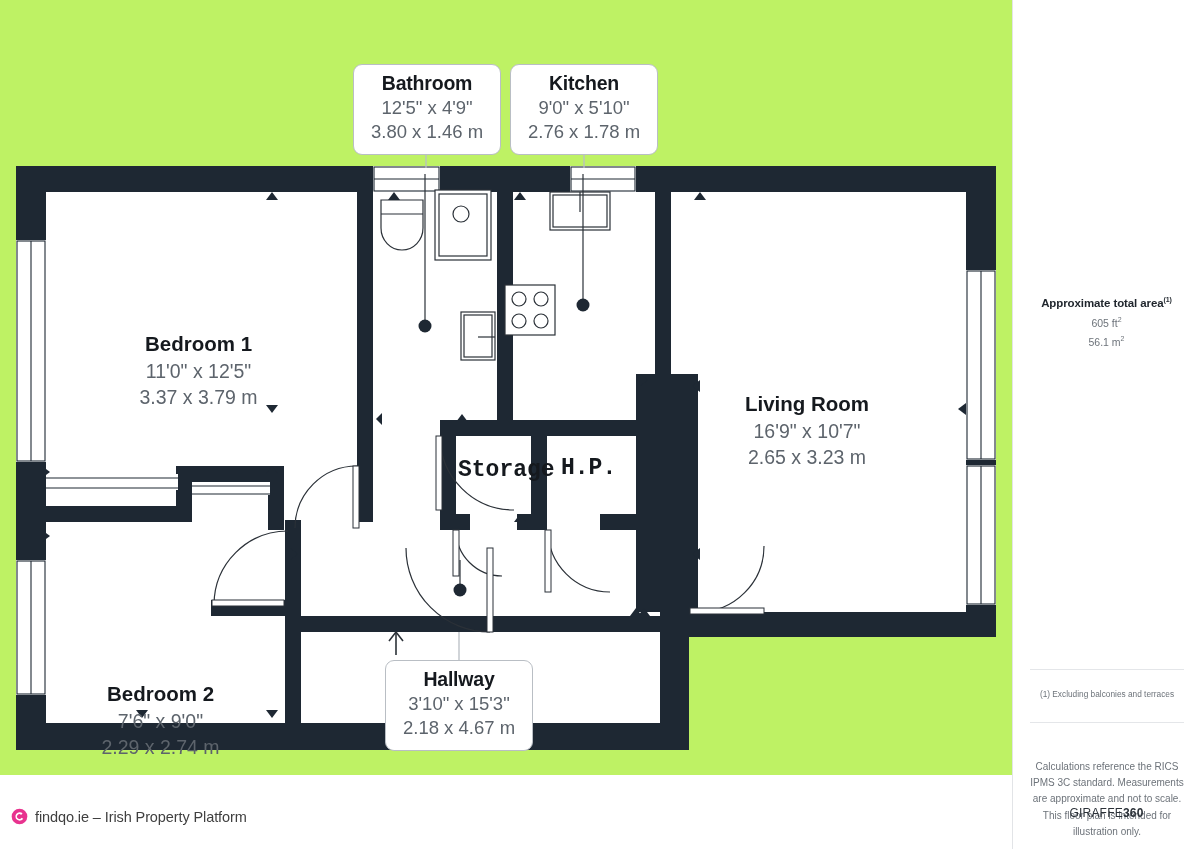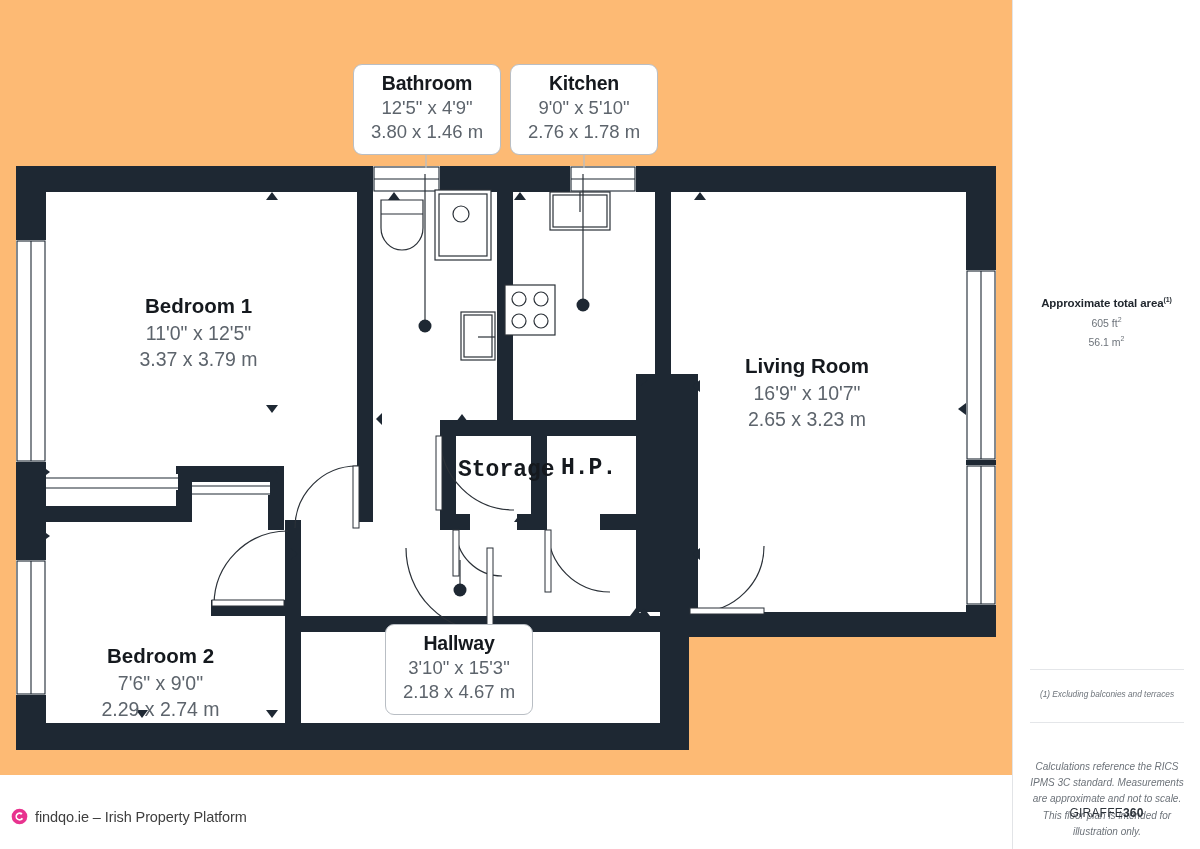--- a/index.html
+++ b/index.html
@@ -19,21 +19,21 @@
     position: absolute;
     inset: 0;
     background: #ffffff;
   }
 
   
   #plan-area {
     position: absolute;
     left: 0; top: 0;
     width: 1012px; height: 775px;
-    background: #fdba74;
+    background: #bef264;
   }
   #plan-svg { position:absolute; left:0; top:0; }
 
   
   .callout {
     position: absolute;
     box-sizing: border-box;
     background: #ffffff;
     border: 1.4px solid #b9bec4;
     border-radius: 9px;
@@ -62,20 +62,21 @@
     text-align: center;
     z-index: 6;
     pointer-events: none;
   }
   .inline-label .rm-name {
     font-size: 20.5px;
     font-weight: bold;
     color: #15191e;
     line-height: 1.3;
     white-space: nowrap;
+    margin-top: 38px;
   }
   .inline-label .rm-imp, .inline-label .rm-met {
     font-size: 19.5px;
     color: #5d646c;
     line-height: 1.35;
     white-space: nowrap;
   }
   .small-room-label {
     position: absolute;
     font-size: 23px;
@@ -121,21 +122,20 @@
     width: 154px;
     height: 1px;
     background: #e4e6e9;
   }
   .sb-note {
     position: absolute;
     left: 14px;
     width: 160px;
     text-align: center;
     color: #6d737a;
-    font-style: italic;
   }
   #sb-note-1 { top: 689px; font-size: 8.3px; }
   #sb-note-2 { top: 759px; font-size: 10px; line-height: 1.62; }
   #sb-brand {
     position: absolute;
     left: 0; top: 806px;
     width: 100%;
     text-align: center;
     font-size: 12px;
     color: #2b3138;
@@ -361,21 +361,21 @@
       <div class="rm-imp">12'5" x 4'9"</div>
       <div class="rm-met">3.80 x 1.46 m</div>
     </div>
 
     <div class="callout" id="callout-kitchen" style="left:510px; top:64px; width:148px;text-align:center;">
       <div class="rm-name">Kitchen</div>
       <div class="rm-imp">9'0" x 5'10"</div>
       <div class="rm-met">2.76 x 1.78 m</div>
     </div>
 
-    <div class="callout" id="callout-hallway" style="left:385px; top:624px; width:148px;">
+    <div class="callout" id="callout-hallway" style="left:385px; top:660px; width:148px;">
       <div class="rm-name">Hallway</div>
       <div class="rm-imp">3'10" x 15'3"</div>
       <div class="rm-met">2.18 x 4.67 m</div>
     </div>
 
     <div class="inline-label" id="label-bedroom-1" style="left:86px; top:293px; width:225px;">
       <div class="rm-name">Bedroom 1</div>
       <div class="rm-imp">11'0" x 12'5"</div>
       <div class="rm-met">3.37 x 3.79 m</div>
     </div>

